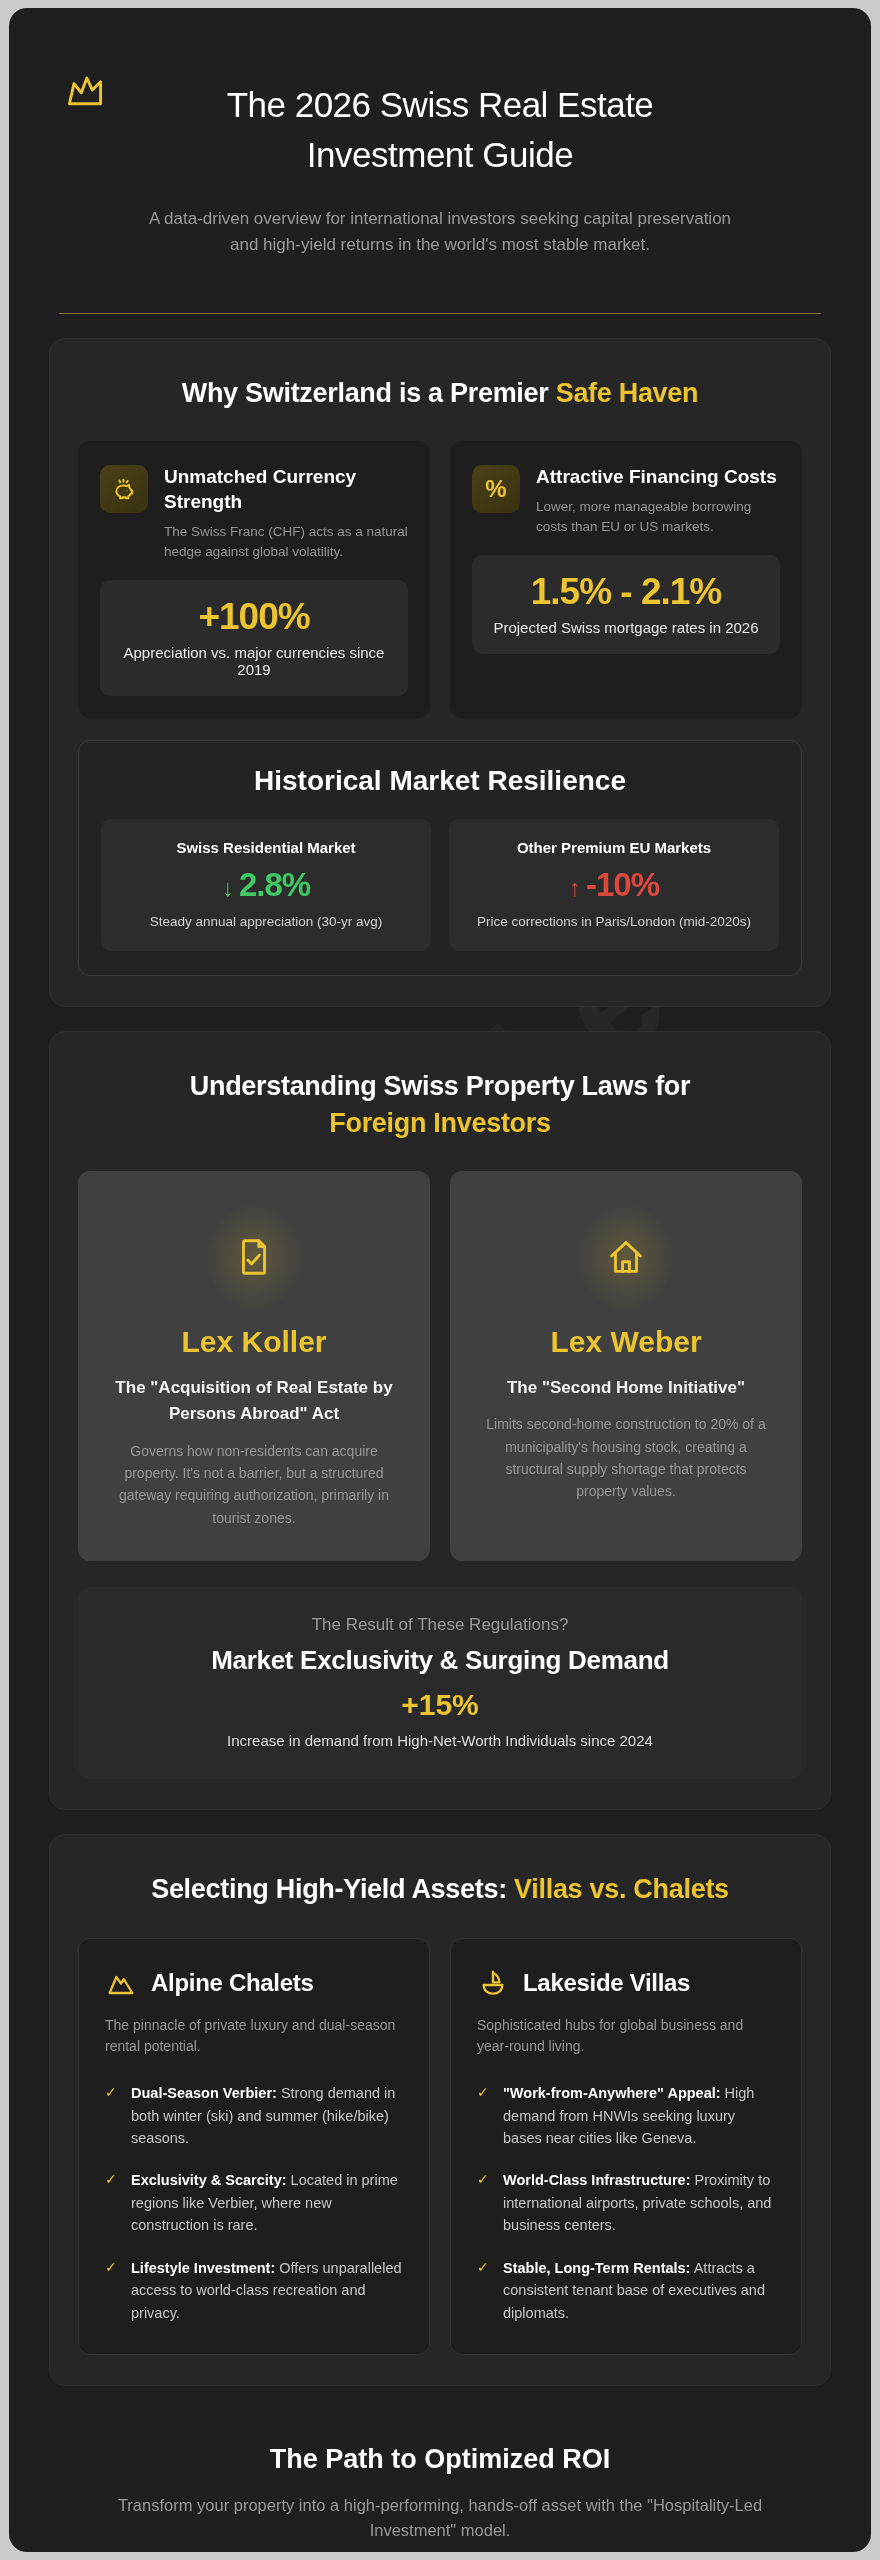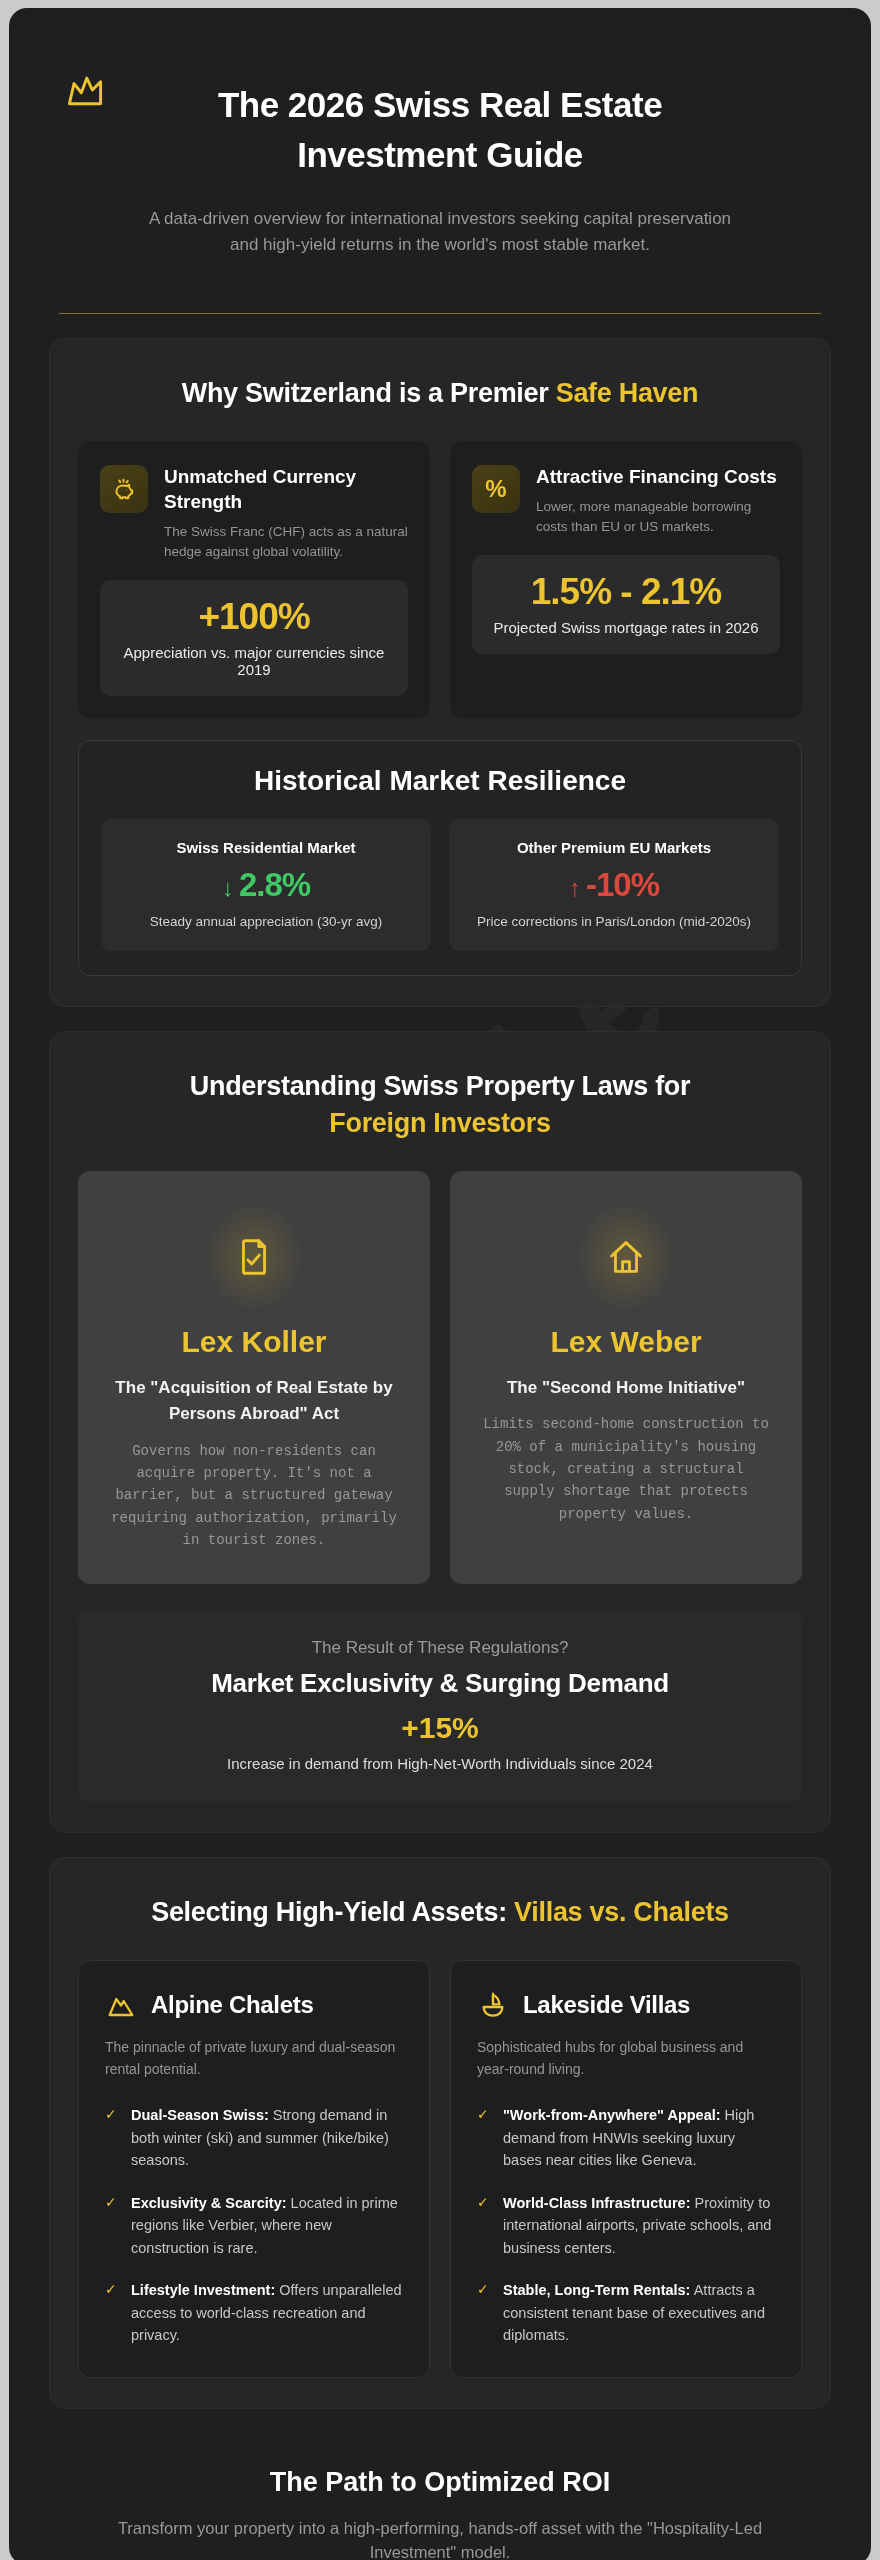--- a/index.html
+++ b/index.html
@@ -21,21 +21,21 @@
     transform:translateX(-50%) rotate(-38deg);
     font-size:150px; font-weight:bold; white-space:nowrap;
     color:rgba(235,235,235,0.045);
     z-index:0; pointer-events:none; user-select:none;
   }
   .layer { position:relative; z-index:1; }
 
   
   .header { position:relative; padding-top:72px; text-align:center; }
   .logo { position:absolute; left:54px; top:60px; width:44px; height:44px; }
-  .main-title { font-size:35px; line-height:1.43; font-weight:bold; color:#ffffff; letter-spacing:-0.5px; }
+  .main-title { font-size:35px; line-height:1.43; font-weight:normal; color:#ffffff; letter-spacing:-0.5px; }
   .main-sub { margin:26px auto 0; max-width:610px; font-size:17px; line-height:1.55; color:#999999; }
   .divider { margin:54px 50px 0; border-top:1px solid rgba(212,175,55,0.55); }
 
   
   .section-card {
     margin:24px 40px 0;
     background:#262627;
     border:1px solid #2f2f30;
     border-radius:16px;
     padding:36px 28px 30px;
@@ -72,21 +72,21 @@
 
   
   .law-card { background:#404040; border-radius:12px; padding:34px 30px 32px; text-align:center; }
   .law-icon-wrap {
     width:94px; height:104px; margin:0 auto; border-radius:50%;
     background:radial-gradient(ellipse at center, rgba(216,180,50,0.22) 0%, rgba(216,180,50,0.05) 55%, rgba(0,0,0,0) 75%);
     display:flex; align-items:center; justify-content:center;
   }
   .law-title { margin-top:16px; font-size:30px; font-weight:bold; color:#ecc42f; }
   .law-sub { margin:16px auto 0; max-width:330px; font-size:17px; font-weight:bold; color:#f2f2f2; line-height:1.55; }
-  .law-desc { margin:12px auto 0; max-width:360px; font-size:14px; line-height:1.6; color:#979797;font-family:Liberation Mono, monospace; }
+  .law-desc { margin:12px auto 0; max-width:360px; font-size:14px; line-height:1.6; color:#979797; }
   .result-box { margin-top:26px; background:#2a2a2b; border-radius:12px; padding:28px 20px 30px; text-align:center; }
   .result-label { font-size:17px; color:#9a9a9a; }
   .result-title { margin-top:10px; font-size:26px; font-weight:bold; color:#ffffff; letter-spacing:-0.3px; }
   .result-value { margin-top:12px; font-size:30px; font-weight:bold; color:#ecc42f; }
   .result-caption { margin-top:10px; font-size:15px; color:#dedede; }
 
   
   .asset-card { background:#1e1e1f; border:1px solid #323233; border-radius:12px; padding:28px 26px 26px; }
   .asset-head { display:flex; align-items:center; gap:14px; }
   .asset-title { font-size:24px; font-weight:bold; color:#ffffff; letter-spacing:-0.3px; }
@@ -243,21 +243,21 @@
             <svg viewBox="0 0 24 24" width="32" height="32" fill="none" stroke="#ecc42f" stroke-width="1.7" stroke-linejoin="round">
               <path d="M3.5 19.5 L8.5 7.5 L12 12.5 L14 9 L20.5 19.5 Z"></path>
             </svg>
           </span>
           <span class="asset-title">Alpine Chalets</span>
         </div>
         <div class="asset-desc">The pinnacle of private luxury and dual-season rental potential.</div>
         <div class="bullets">
           <div class="bullet">
             <span class="check">✓</span>
-            <span class="bullet-body"><span class="b-label">Dual-Season Swiss:</span> <span>Strong demand in both winter (ski) and summer (hike/bike) seasons.</span></span>
+            <span class="bullet-body"><span class="b-label">Dual-Season Verbier:</span> <span>Strong demand in both winter (ski) and summer (hike/bike) seasons.</span></span>
           </div>
           <div class="bullet">
             <span class="check">✓</span>
             <span class="bullet-body"><span class="b-label">Exclusivity &amp; Scarcity:</span> <span>Located in prime regions like Verbier, where new construction is rare.</span></span>
           </div>
           <div class="bullet">
             <span class="check">✓</span>
             <span class="bullet-body"><span class="b-label">Lifestyle Investment:</span> <span>Offers unparalleled access to world-class recreation and privacy.</span></span>
           </div>
         </div>

